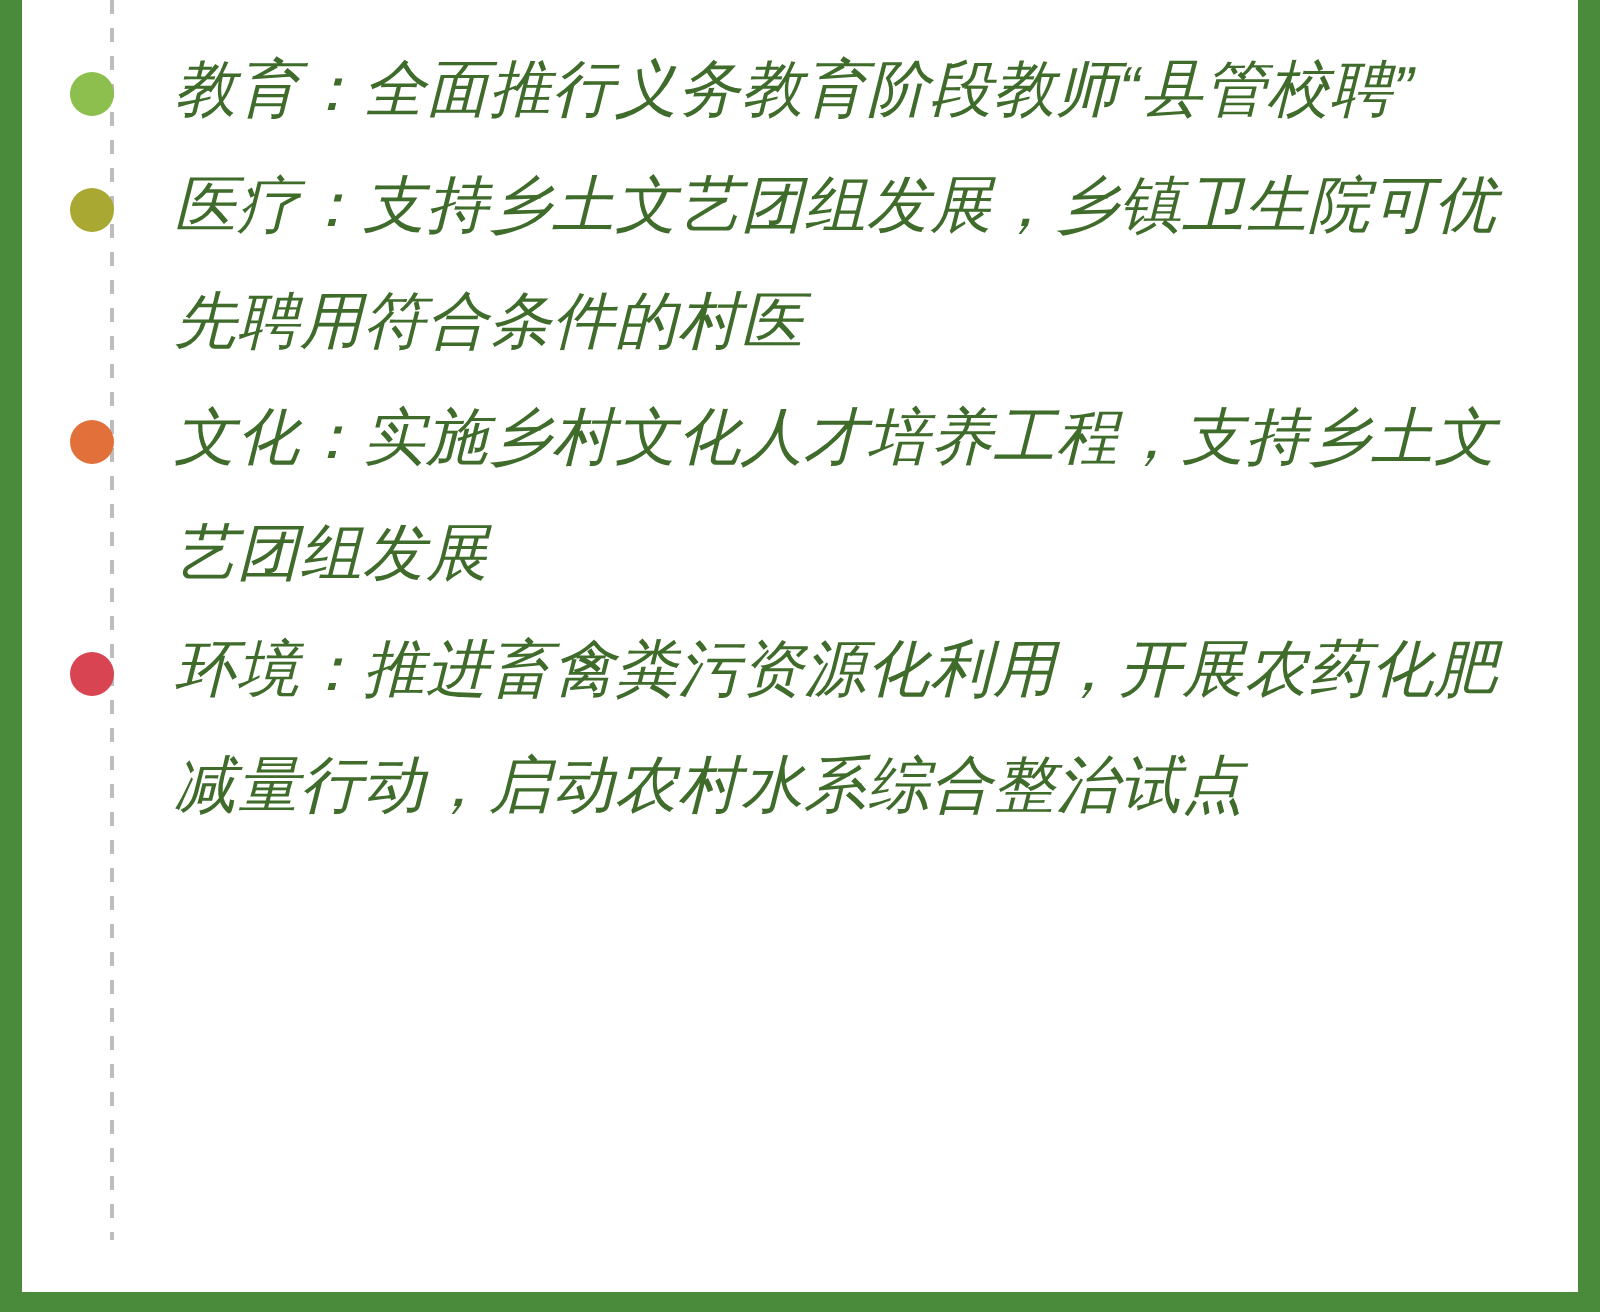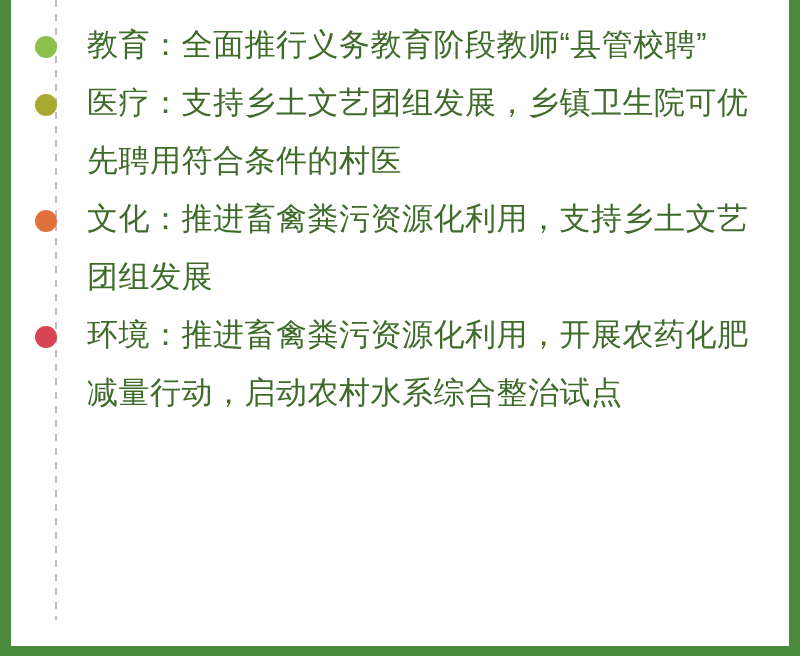--- a/index.html
+++ b/index.html
@@ -69,20 +69,21 @@
     position: absolute;
     left: 0;
     top: 0;
     width: 778px;
   }
   .item {
     position: relative;
     padding-left: 76px;
     padding-right: 24px;
     box-sizing: border-box;
+    font-style: italic;
   }
   .dot {
     position: absolute;
     left: 24px;
     width: 22px;
     height: 22px;
     border-radius: 50%;
     box-sizing: border-box;
   }
   .item-text {
@@ -114,21 +115,21 @@
       </div>
 
       <div class="item">
         <span class="dot" style="background:#a8a832; top:20px;"></span>
         <div class="item-text">医疗：支持乡土文艺团组发展，乡镇卫生院可优先聘用符合条件的村医</div>
       </div>
 
 
       <div class="item">
         <span class="dot" style="background:#e2703a; top:20px;"></span>
-        <div class="item-text">文化：推进畜禽粪污资源化利用，支持乡土文艺团组发展</div>
+        <div class="item-text">文化：实施乡村文化人才培养工程，支持乡土文艺团组发展</div>
       </div>
 
       <div class="item">
         <span class="dot" style="background:#d94452; top:20px;"></span>
         <div class="item-text">环境：推进畜禽粪污资源化利用，开展农药化肥减量行动，启动农村水系综合整治试点</div>
       </div>
 
     </div>
   </div>
 </div>

